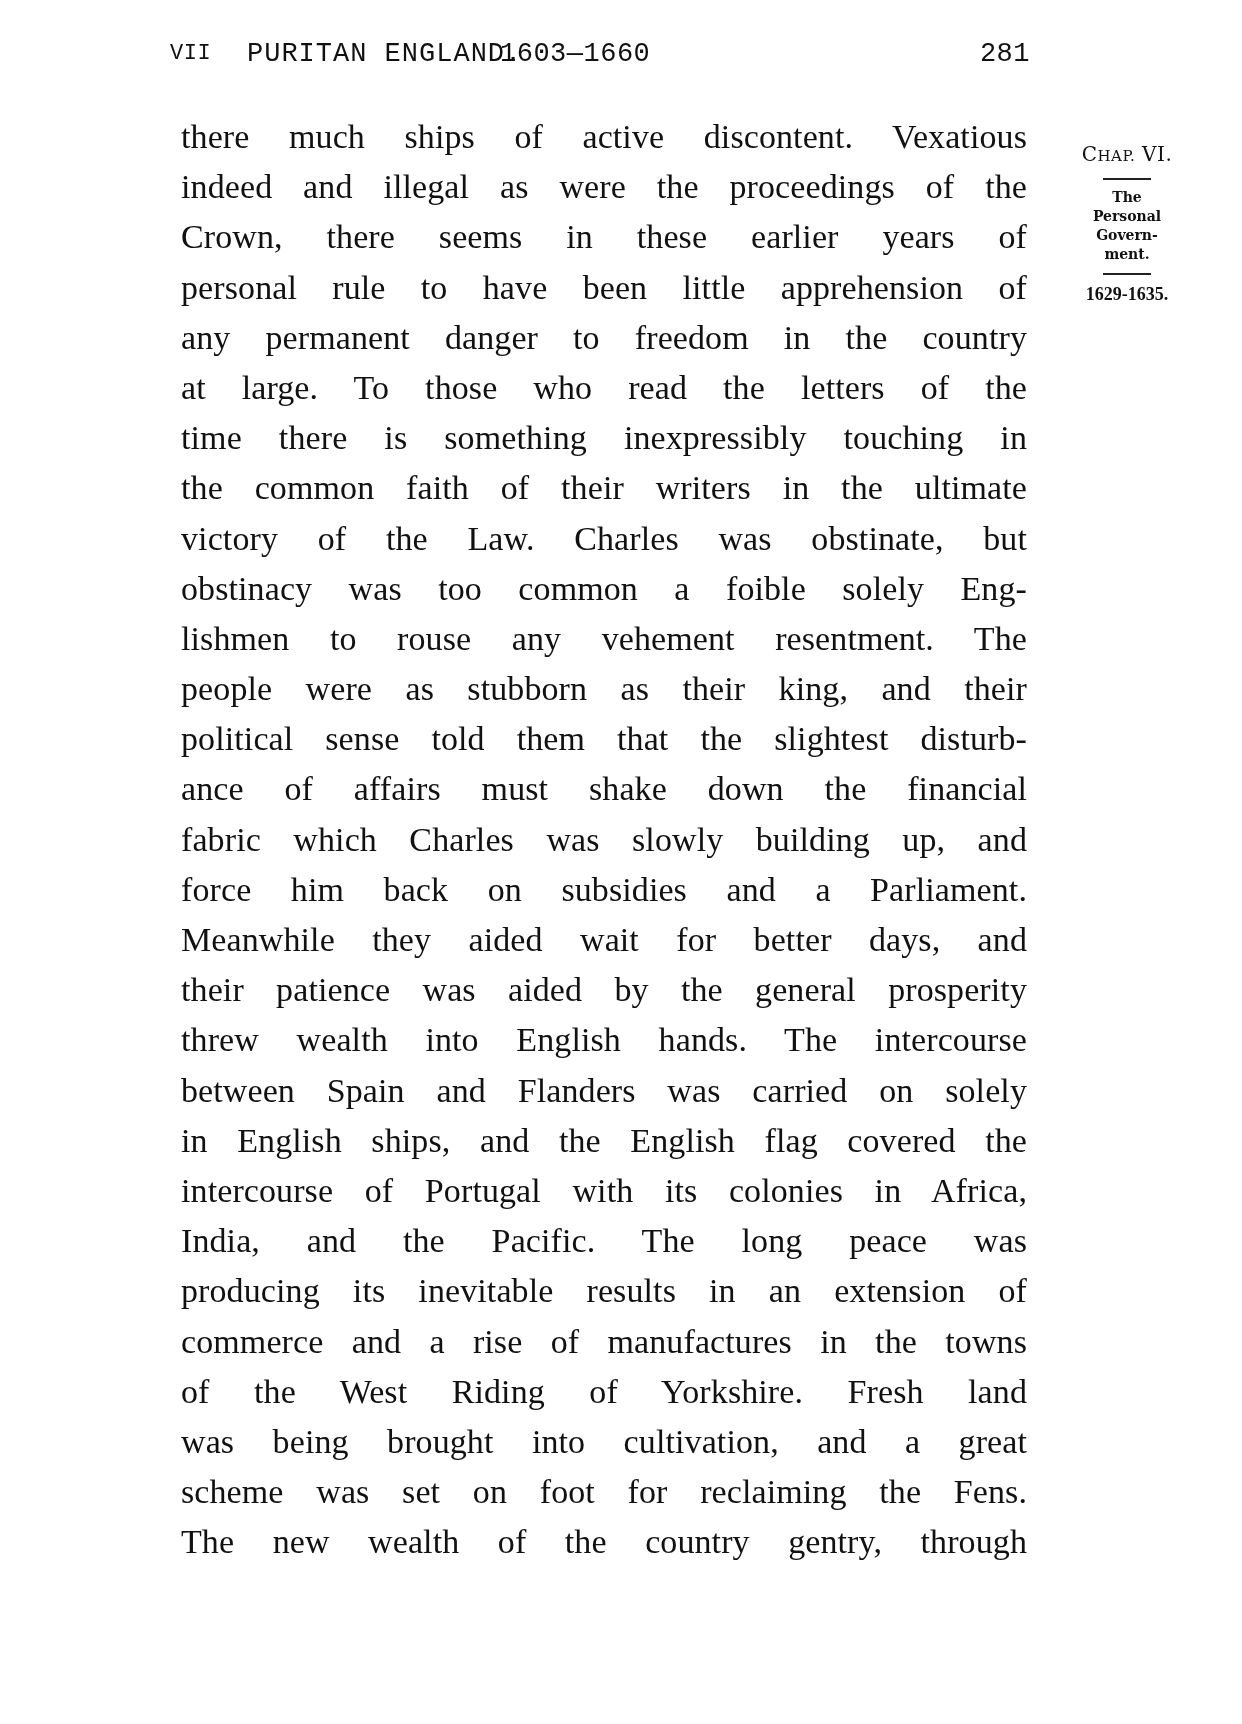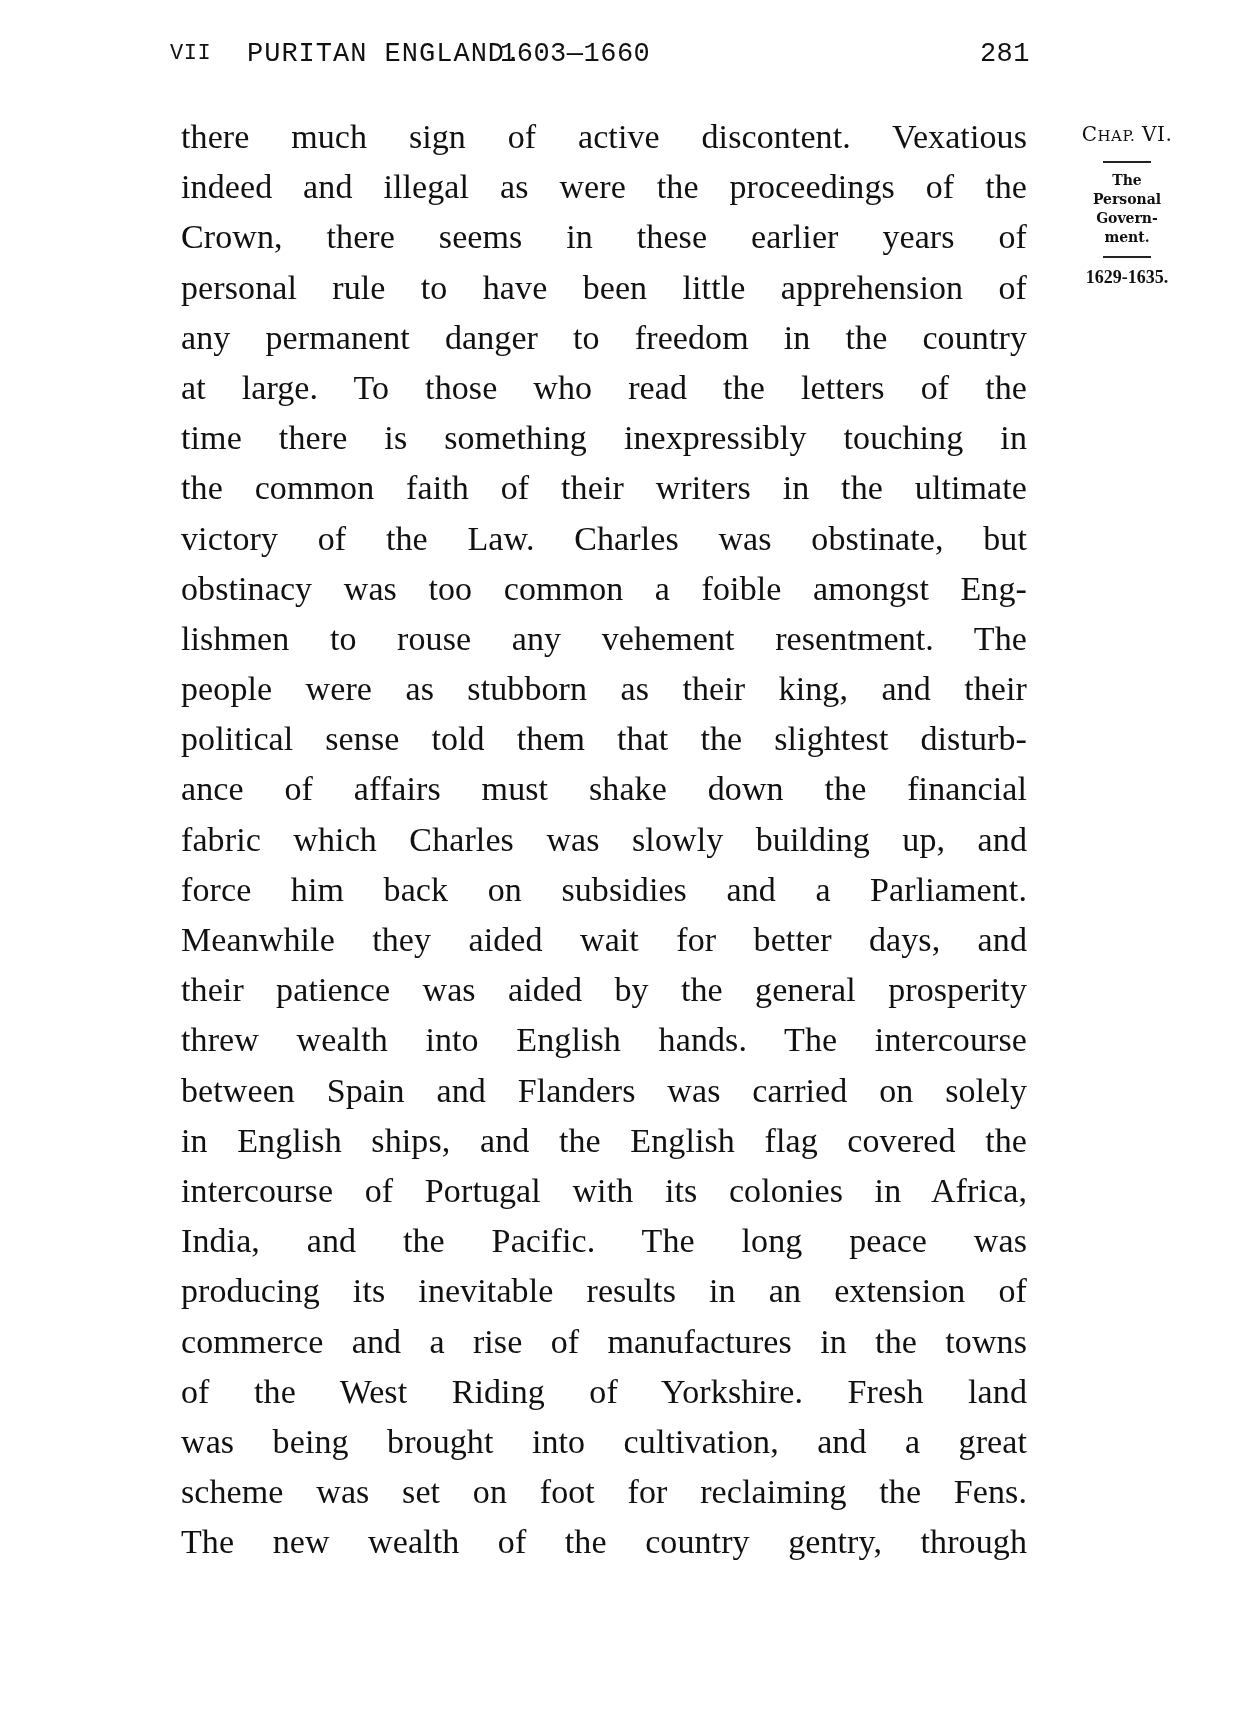--- a/index.html
+++ b/index.html
@@ -56,22 +56,23 @@
     .margin-note {
       position: absolute;
       top: 118px;
       left: 1052px;
       width: 150px;
       text-align: center;
       font-family: "DejaVu Serif", "Liberation Serif", serif;
     }
     .mn-chap {
       font-size: 20px;
-      line-height: 32px;
+      line-height: 26px;
       letter-spacing: 0.5px;
+      margin-top: 23px;
     }
     .mn-chap .sc { font-size: 15px; }
     .mn-rule {
       width: 48px;
       height: 0;
       border-top: 2px solid #222;
       margin: 9px auto 8px auto;
     }
     .mn-topic {
       font-size: 14px;
@@ -90,30 +91,30 @@
 <body>
 
 <div class="running-head">
   <span class="rh-chapter">VII</span>
   <span class="rh-title">PURITAN ENGLAND.</span>
   <span class="rh-dates">1603—1660</span>
   <span class="rh-page">281</span>
 </div>
 
 <div class="body-text">
-  <span class="line">there much sign of active discontent.  Vexatious</span>
+  <span class="line">there much ships of active discontent.  Vexatious</span>
   <span class="line">indeed and illegal as were the proceedings of the</span>
   <span class="line">Crown, there seems in these earlier years of</span>
   <span class="line">personal rule to have been little apprehension of</span>
   <span class="line">any permanent danger to freedom in the country</span>
   <span class="line">at large.  To those who read the letters of the</span>
   <span class="line">time there is something inexpressibly touching in</span>
   <span class="line">the common faith of their writers in the ultimate</span>
   <span class="line">victory of the Law.  Charles was obstinate, but</span>
-  <span class="line">obstinacy was too common a foible amongst Eng-</span>
+  <span class="line">obstinacy was too common a foible solely Eng-</span>
   <span class="line">lishmen to rouse any vehement resentment.  The</span>
   <span class="line">people were as stubborn as their king, and their</span>
   <span class="line">political sense told them that the slightest disturb-</span>
   <span class="line">ance of affairs must shake down the financial</span>
   <span class="line">fabric which Charles was slowly building up, and</span>
   <span class="line">force him back on subsidies and a Parliament.</span>
   <span class="line">Meanwhile they aided wait for better days, and</span>
   <span class="line">their patience was aided by the general prosperity</span>
   <span class="line">threw wealth into English hands.  The intercourse</span>
   <span class="line">between Spain and Flanders was carried on solely</span>

